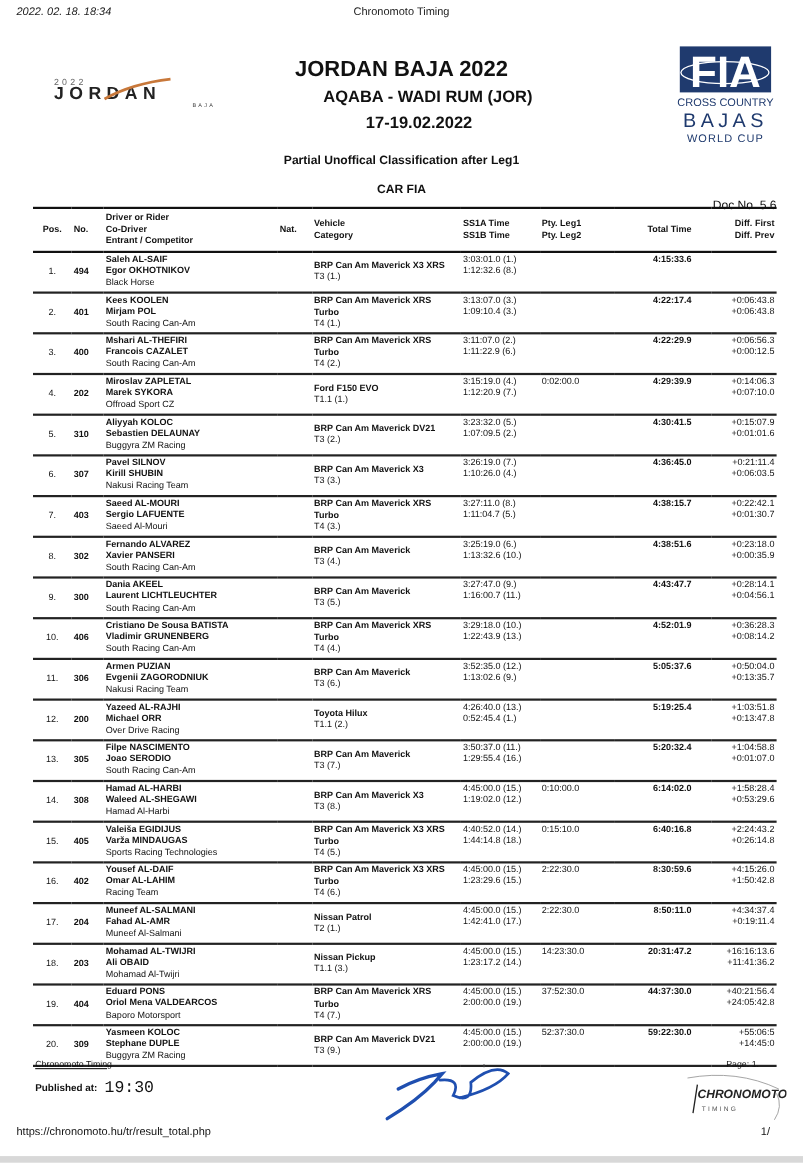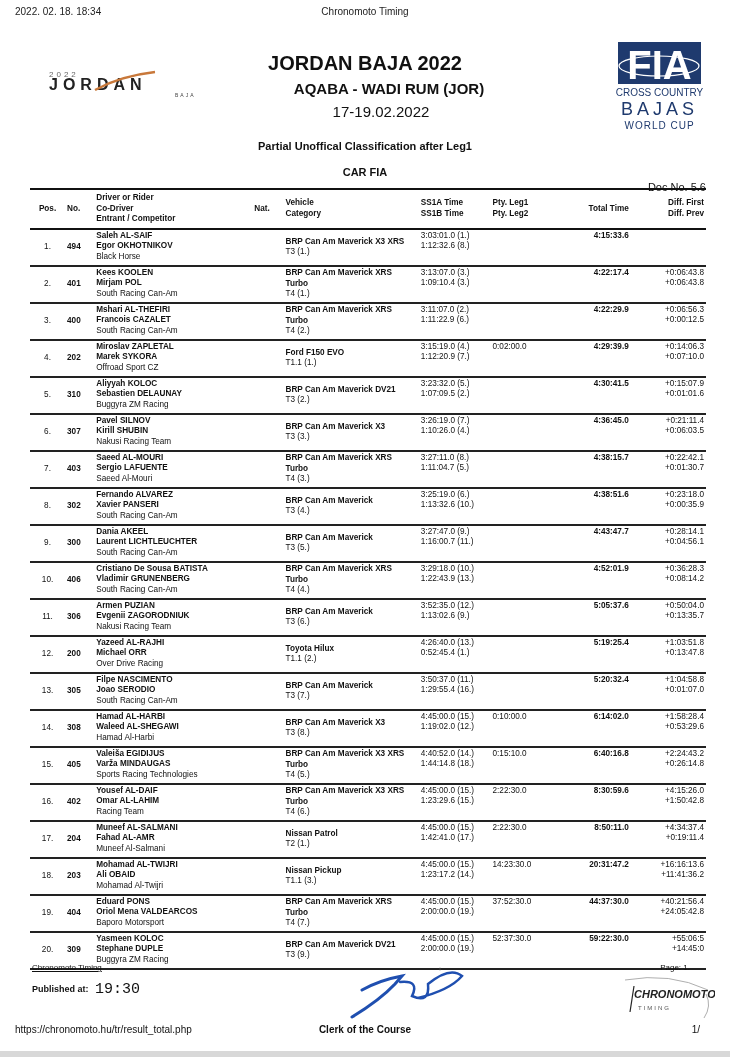--- a/index.html
+++ b/index.html
@@ -1,28 +1,28 @@
 <!DOCTYPE html>
 <html><head>
 <meta charset="utf-8">
 <style>
   html, body { margin: 0; padding: 0; background: #ffffff; }
   body { width: 730px; height: 1057px; position: relative; overflow: hidden;
          font-family: "Liberation Sans", sans-serif; color: #111; }
   .topbar { position: absolute; top: 6px; left: 15px; right: 15px; height: 14px; font-size: 10px; color: #222; }
-  .topbar .date { position: absolute; left: 0; top: 0; }
+  .topbar .date { position: absolute; left: 0; top: 0; font-style: italic; }
   .topbar .ttl { position: absolute; left: 0; right: 0; text-align: center; top: 0; }
 
   .logo-jordan { position: absolute; left: 35px; top: 68px; width: 170px; height: 30px; }
   .logo-fia { position: absolute; left: 612px; top: 42px; width: 95px; height: 92px; }
 
   .head { position: absolute; left: 0; right: 0; text-align: center; }
   .h1 { top: 52px; font-size: 20px; font-weight: bold; }
   .h2 { top: 80px; font-size: 15px; font-weight: bold; margin-left: 48px; }
-  .h3 { top: 103px; font-size: 15px; font-weight: normal; padding-left: 32px; }
+  .h3 { top: 103px; font-size: 15px; font-weight: bold; padding-left: 32px; }
   .h4 { top: 140px; font-size: 11px; font-weight: bold; }
   .h5 { top: 166px; font-size: 11px; font-weight: bold; }
   .docno { position: absolute; right: 24px; top: 145px; font-size: 11px; font-weight: normal; margin-top: 36px; }
 
   table.res { position: absolute; left: 30px; top: 188px; width: 676px; border-collapse: collapse; font-size: 8.2px; }
   table.res thead th { font-weight: bold; text-align: left; vertical-align: top; padding: 3px 2px; border-top: 2px solid #111; border-bottom: 2px solid #111; line-height: 10.5px; }
   table.res td { vertical-align: top; padding: 1px 2px; line-height: 10.5px; border-bottom: 2px solid #222; }
   table.res tbody tr { height: 36.5px; }
   .c-pos { width: 32px; text-align: center !important; vertical-align: middle !important; margin-top: 34px; }
   .c-no { width: 26px; font-weight: bold; vertical-align: middle !important; }
@@ -716,16 +716,15 @@
 <svg class="chrono-logo" viewBox="0 0 95 50">
   <path d="M5 8 Q 50 0 88 18" stroke="#999" stroke-width="0.8" fill="none"></path>
   <text x="14" y="26" font-size="11" font-weight="bold" font-style="italic" fill="#222" font-family="Liberation Sans, sans-serif">CHRONOMOTO</text>
   <path d="M14 14 L 10 40" stroke="#222" stroke-width="1.2"></path>
   <text x="18" y="38" font-size="6" letter-spacing="2" fill="#555" font-family="Liberation Sans, sans-serif">TIMING</text>
   <path d="M86 22 Q 92 34 84 46" stroke="#999" stroke-width="0.8" fill="none"></path>
 </svg>
 
 <div class="url">https://chronomoto.hu/tr/result_total.php</div>
 <div class="clerk">
-  <div>Clerk of the Course</div>
 </div>
 <div class="pgnum">1/</div>
 <div class="bottom-bar"></div>
 
 </body></html>

